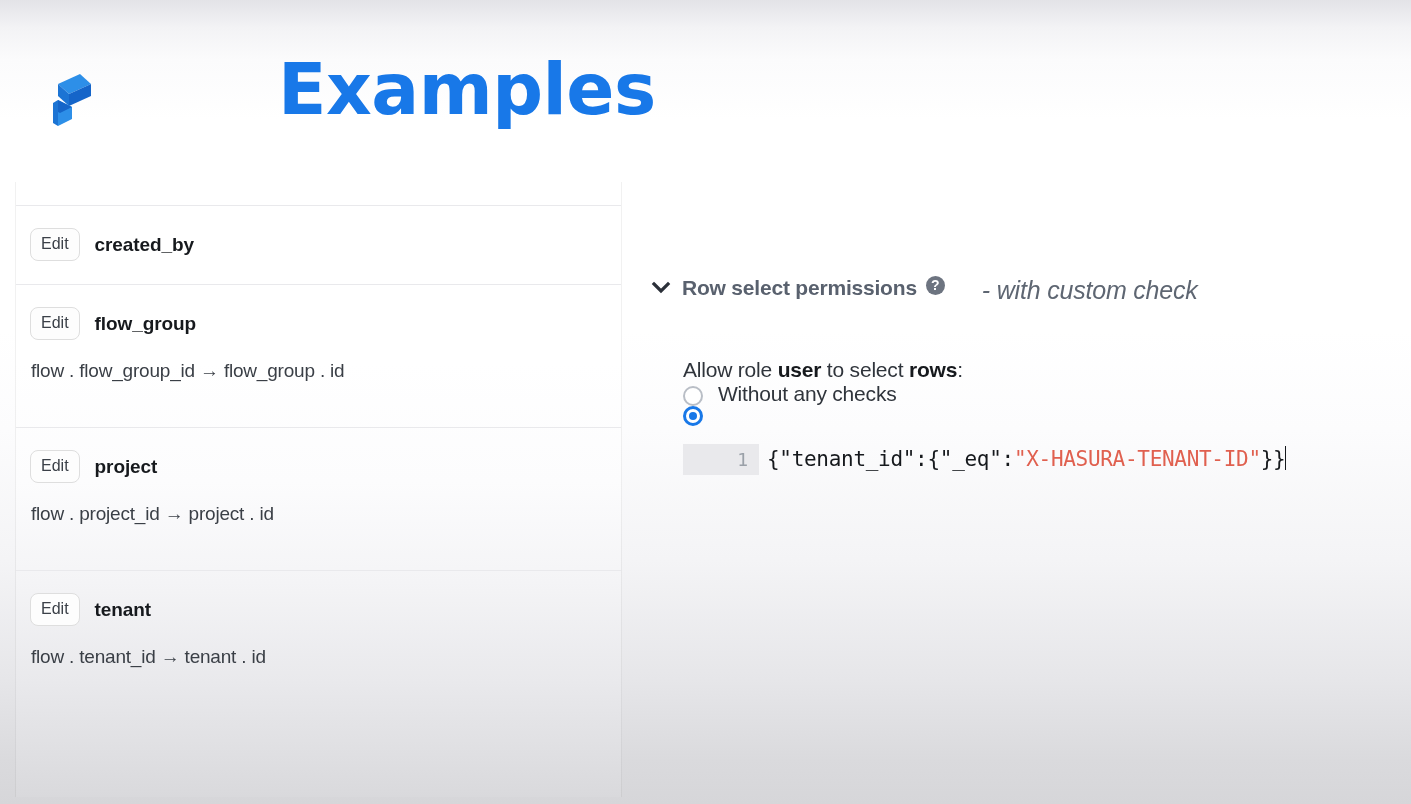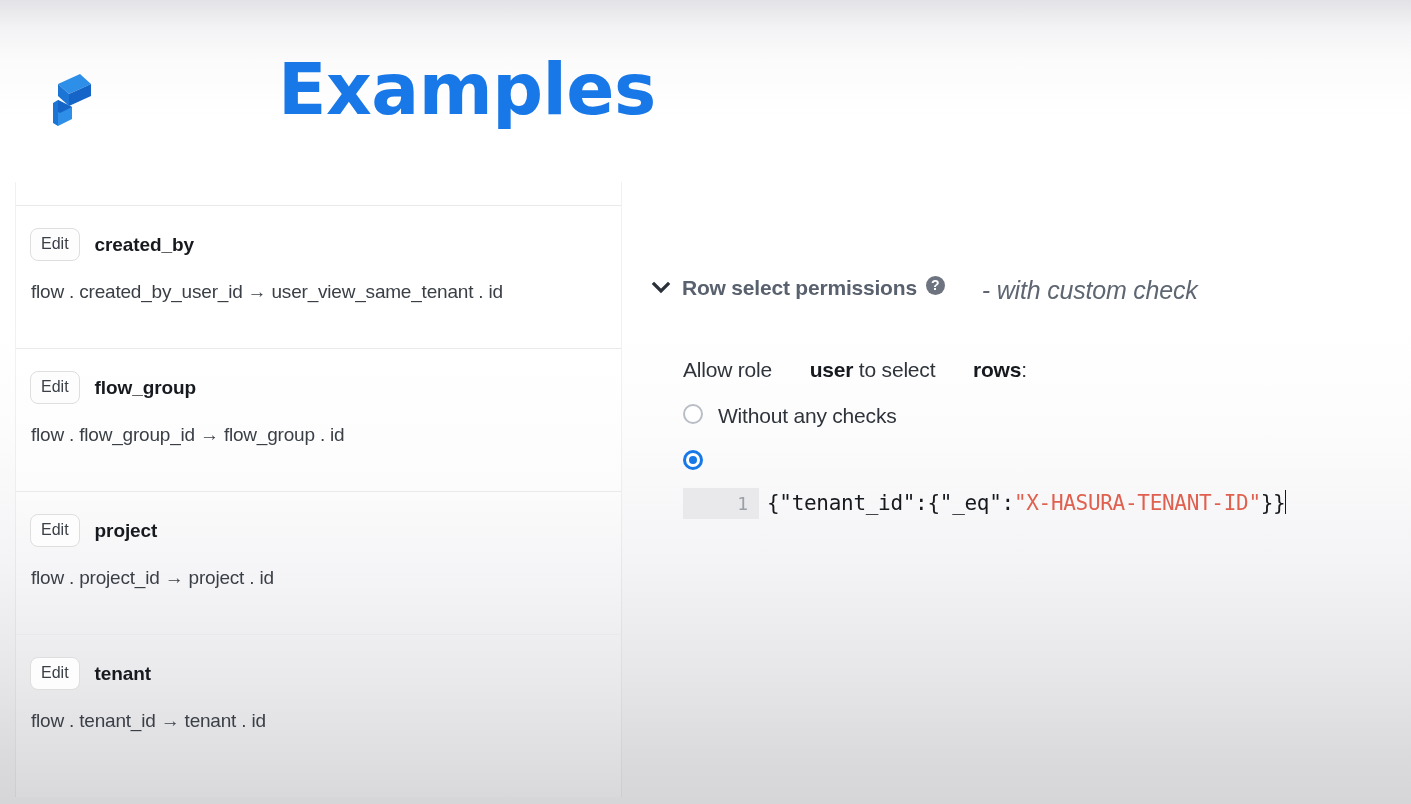--- a/index.html
+++ b/index.html
@@ -173,27 +173,26 @@
     letter-spacing: -0.2px;
   }
 
   .allow-line {
     margin-top: 52px;
     margin-left: 33px;
     font-size: 21px;
     color: #2f343b;
     letter-spacing: -0.2px;
   }
-  .allow-line b { font-weight: 700; color: #16191d; margin-left: 32px; }
+  .allow-line b { font-weight: 700; color: #16191d; }
 
   .radio-row {
     display: flex;
-    align-items: flex-start;
+    align-items: flex-end;
     margin-left: 33px;
-    margin-top: 22px;
   }
   .radio {
     width: 20px;
     height: 20px;
     border-radius: 50%;
     box-sizing: border-box;
     border: 2px solid #b9bec6;
     background: #ffffff;
     flex: 0 0 auto;
     position: relative;
@@ -283,21 +282,20 @@
   <div class="rel-panel">
 
 
     <div class="rel-divider"></div>
 
     <div class="rel-item">
       <div class="rel-item-head">
         <span class="edit-btn">Edit</span>
         <span class="rel-name">created_by</span>
       </div>
-      <div class="rel-map">flow . created_by_user_id  →  user_view_same_tenant . id</div>
     </div>
 
     <div class="rel-divider"></div>
 
     <div class="rel-item">
       <div class="rel-item-head">
         <span class="edit-btn">Edit</span>
         <span class="rel-name">flow_group</span>
       </div>
       <div class="rel-map">flow . flow_group_id  →  flow_group . id</div>

